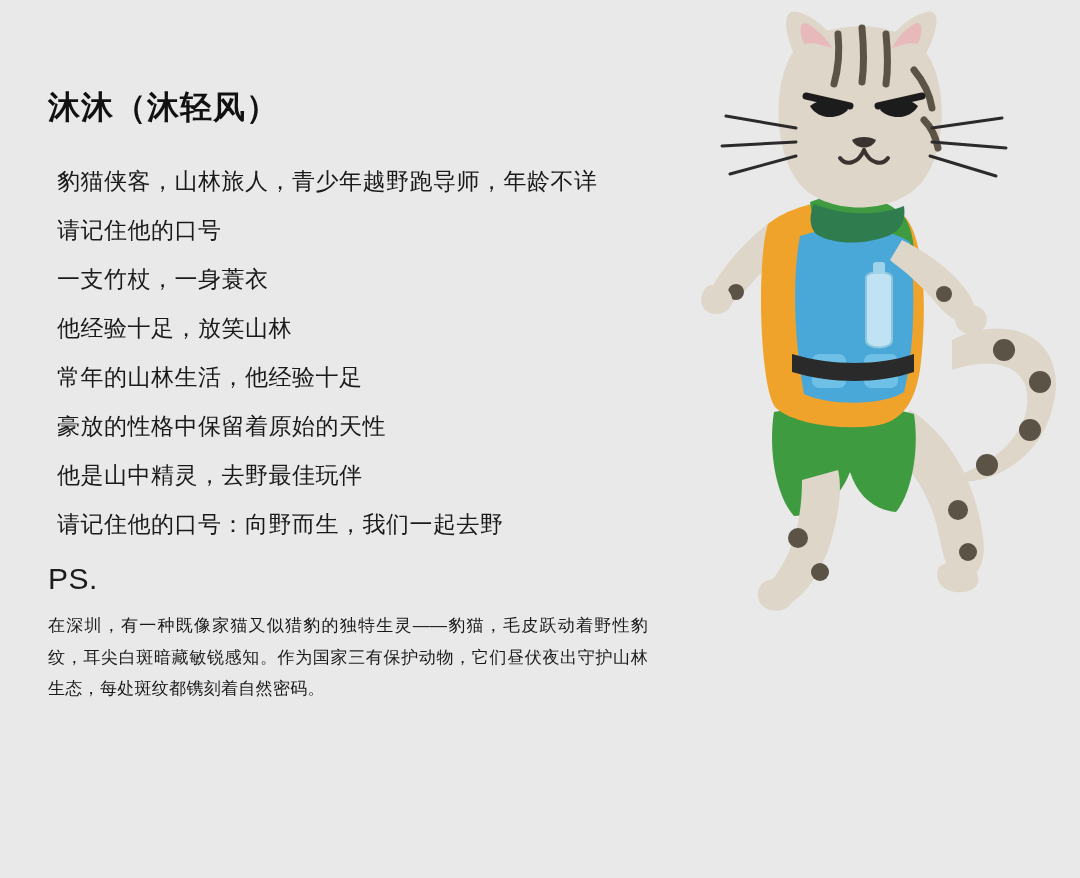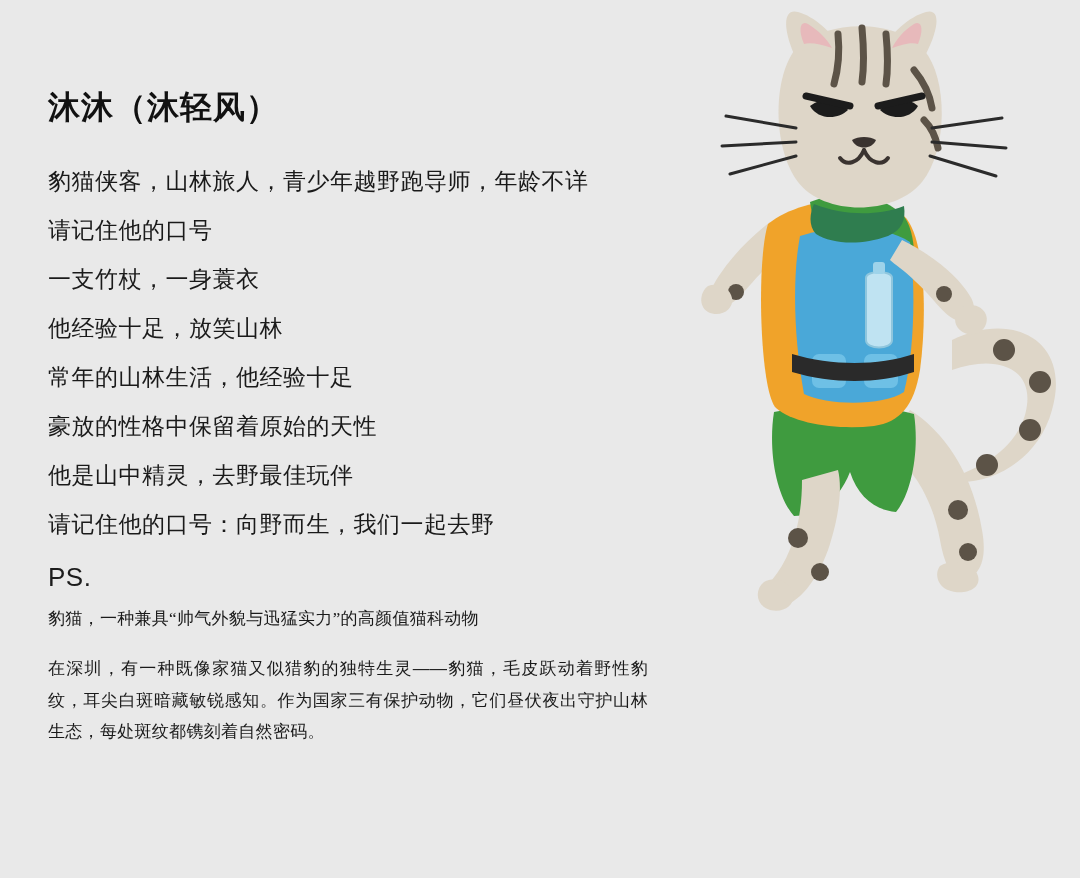--- a/index.html
+++ b/index.html
@@ -32,36 +32,36 @@
   .title {
     font-size: 32px;
     font-weight: 700;
     letter-spacing: 1px;
     line-height: 1.2;
     margin: 0 0 44px 0;
     color: #111;
   }
 
   .lines {
-    margin: 0;
+    margin: 9px;
     padding: 0;
     list-style: none;
   }
   .lines li {
     font-size: 23px;
     line-height: 1.0;
     margin-bottom: 26px;
     font-weight: 500;
     color: #1a1a1a;
     letter-spacing: 0.5px;
     white-space: nowrap;
   }
 
   .ps-label {
-    font-size: 26px;
+    font-size: 30px;
     font-weight: 500;
     margin: 0 0 14px 0;
     letter-spacing: 0.5px;
   }
 
   .ps-tagline {
     font-family: "Liberation Serif", "DejaVu Serif", serif;
     font-size: 17px;
     line-height: 1.4;
     margin: 0 0 22px 0;
@@ -106,21 +106,20 @@
       <li>请记住他的口号</li>
       <li>一支竹杖，一身蓑衣</li>
       <li>他经验十足，放笑山林</li>
       <li>常年的山林生活，他经验十足</li>
       <li>豪放的性格中保留着原始的天性</li>
       <li>他是山中精灵，去野最佳玩伴</li>
       <li>请记住他的口号：向野而生，我们一起去野</li>
     </ul>
 
     <p class="ps-label">PS.</p>
-    <p class="ps-tagline">豹猫，一种兼具“帅气外貌与迅猛实力”的高颜值猫科动物</p>
     <p class="ps-body">在深圳，有一种既像家猫又似猎豹的独特生灵——豹猫，毛皮跃动着野性豹纹，耳尖白斑暗藏敏锐感知。作为国家三有保护动物，它们昼伏夜出守护山林生态，每处斑纹都镌刻着自然密码。</p>
   </div>
 
   <div class="mascot">
     <svg viewBox="0 0 420 620" xmlns="http://www.w3.org/2000/svg" aria-hidden="true">
 
       <path d="M300 330 C 360 300, 420 330, 400 400 C 385 455, 330 480, 290 470 C 330 460, 370 435, 375 395 C 380 355, 340 345, 300 360 Z" fill="#ded6c8"></path>
       <circle cx="352" cy="340" r="11" fill="#5c5347"></circle>
       <circle cx="388" cy="372" r="11" fill="#5c5347"></circle>
       <circle cx="378" cy="420" r="11" fill="#5c5347"></circle>

